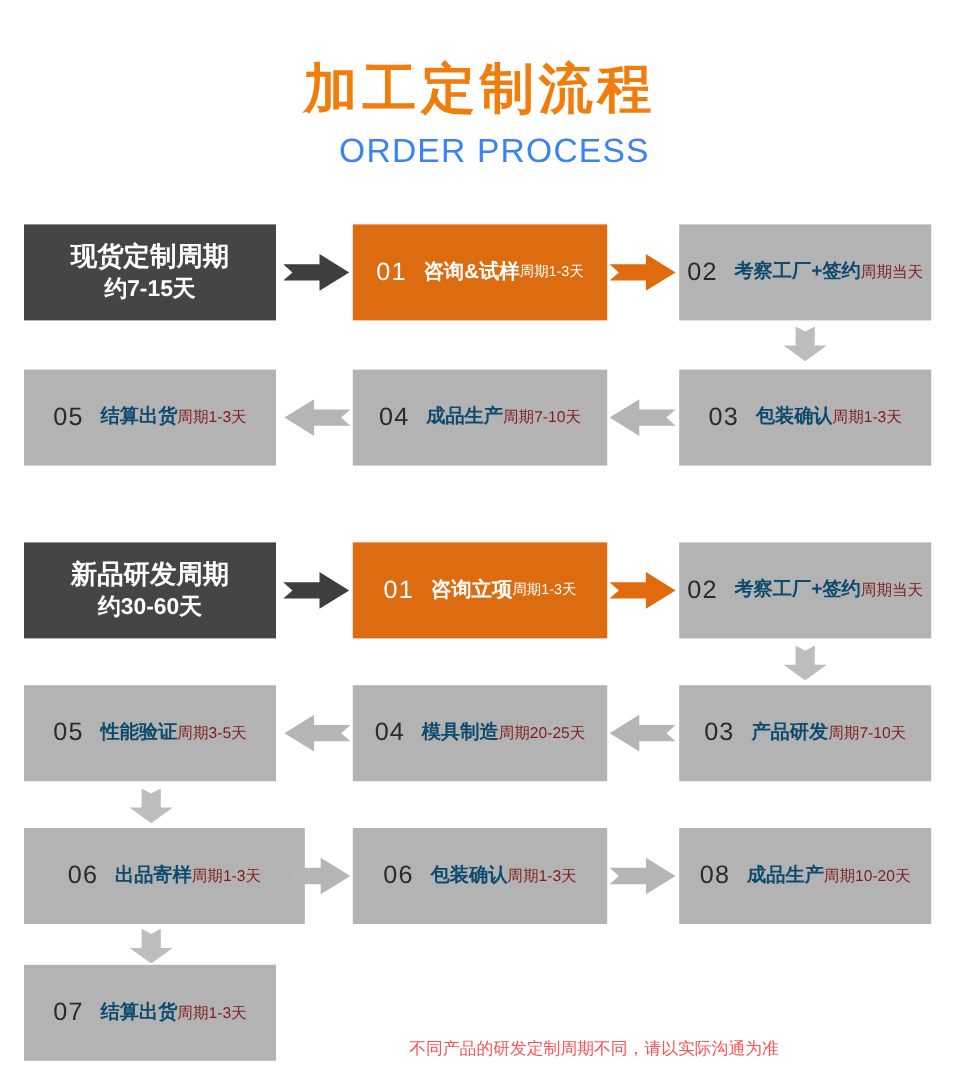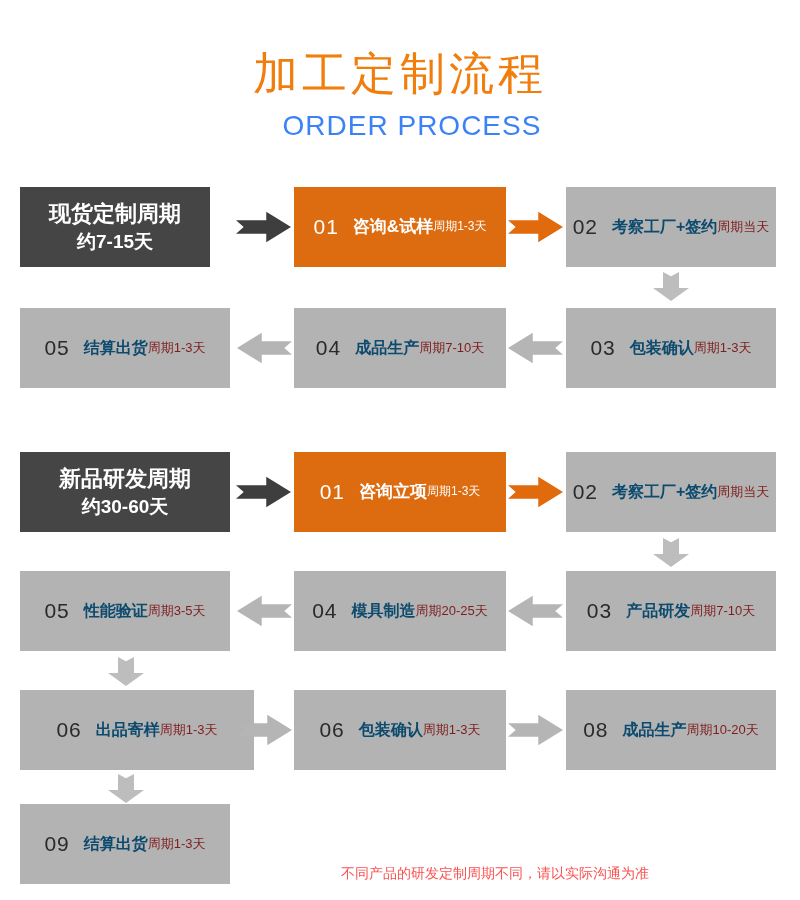--- a/index.html
+++ b/index.html
@@ -12,21 +12,21 @@
     --gray-arrow:#b5b5b5;
     --gray-arrow-light:#bdbdbd;
     --note-red:#fa5252;
   }
   *{margin:0;padding:0;box-sizing:border-box;}
   body{background:#ffffff;font-family:"Liberation Sans","DejaVu Sans",sans-serif;}
   #canvas{position:relative;width:800px;height:900px;background:#ffffff;overflow:hidden;}
 
   .page-title{
     position:absolute;top:44px;left:0;width:100%;
-    text-align:center;font-size:45px;font-weight:400;
+    text-align:center;font-size:45px;font-weight:700;
     color:var(--title-orange);letter-spacing:4px;
   }
   .page-subtitle{
     position:absolute;top:110px;left:12px;width:100%;
     text-align:center;font-size:28px;font-weight:400;
     color:#3b82f6;letter-spacing:1px;
   }
 
   .box{position:absolute;height:80px;display:flex;align-items:center;justify-content:center;}
   .box.dark{background:var(--dark);flex-direction:column;color:#ffffff;}
@@ -63,21 +63,21 @@
   }
 </style>
 </head>
 <body>
 
 <div id="canvas">
 
   <div class="page-title">加工定制流程</div>
   <div class="page-subtitle">ORDER PROCESS</div>
 
-  <div class="box dark" style="left:20px;top:187px;width:190px;">
+  <div class="box dark" style="left:20px;top:187px;width:210px;">
     <span class="label-line1">现货定制周期</span>
     <span class="label-line2">约7-15天</span>
   </div>
   <div class="arrow right dark" style="left:236px;top:210px;"></div>
 
   <div class="box orange" style="left:294px;top:187px;width:212px;">
     <span class="step-inner">
       <span class="num">01</span>
       <span class="txt">
         <span class="t">咨询&amp;试样</span>
@@ -223,21 +223,21 @@
         <span class="t">成品生产</span>
         <span class="p">周期10-20天</span>
       </span>
     </span>
   </div>
 
   <div class="arrow down lgray" style="left:106px;top:774px;"></div>
 
   <div class="box gray" style="left:20px;top:804px;width:210px;">
     <span class="step-inner">
-      <span class="num">09</span>
+      <span class="num">07</span>
       <span class="txt">
         <span class="t">结算出货</span>
         <span class="p">周期1-3天</span>
       </span>
     </span>
   </div>
 
   <div class="note">不同产品的研发定制周期不同，请以实际沟通为准</div>
 
 </div>

